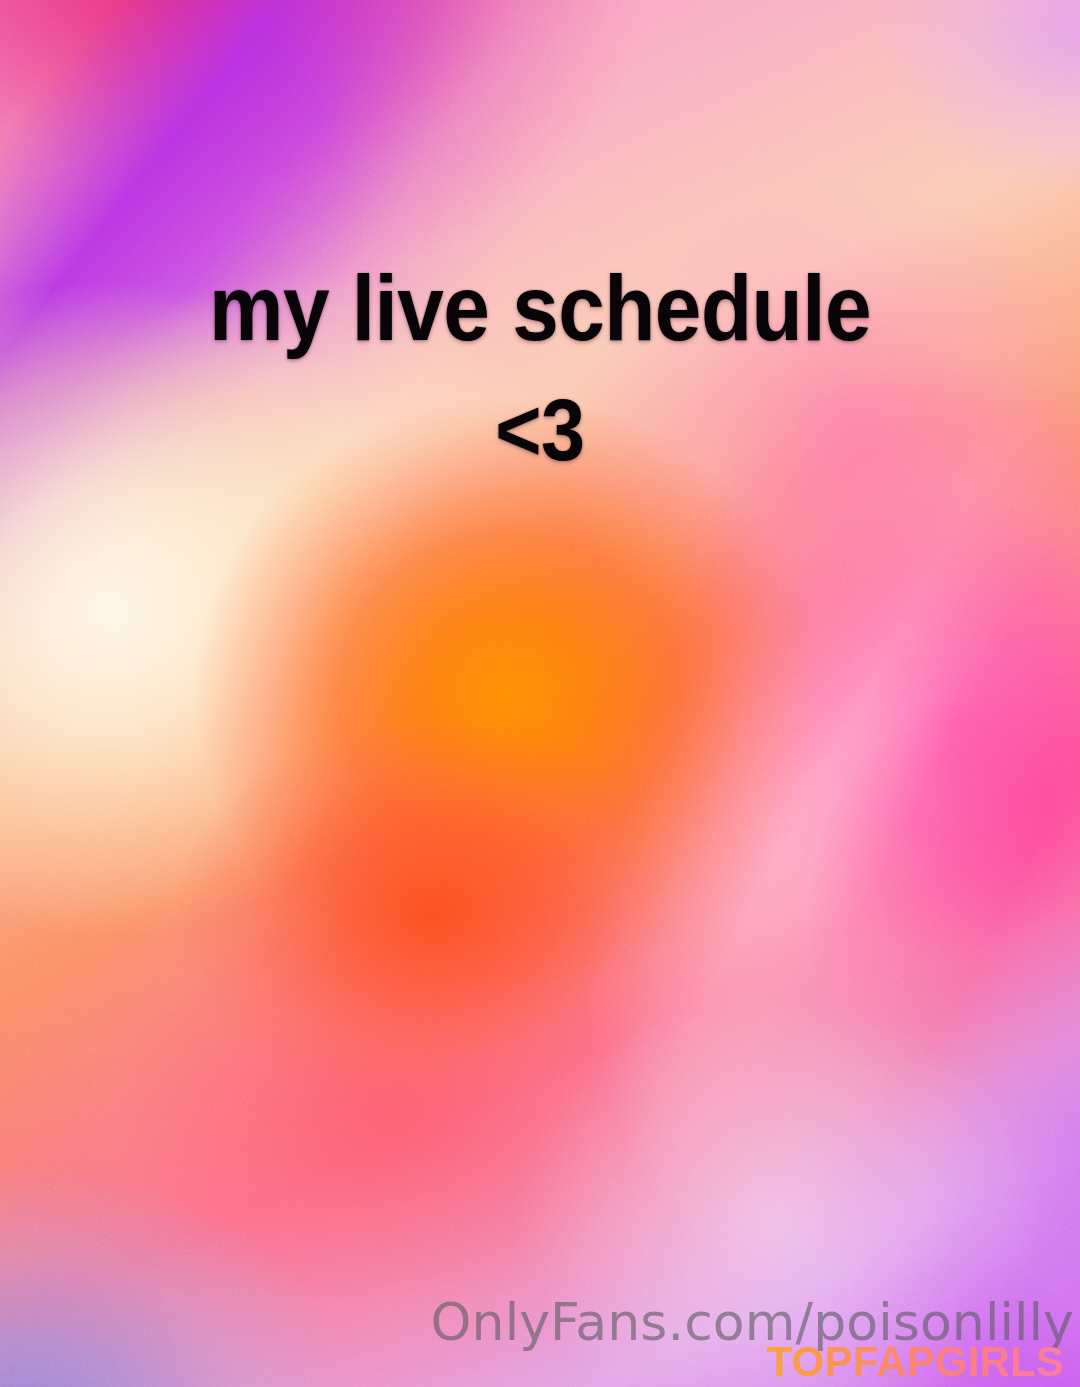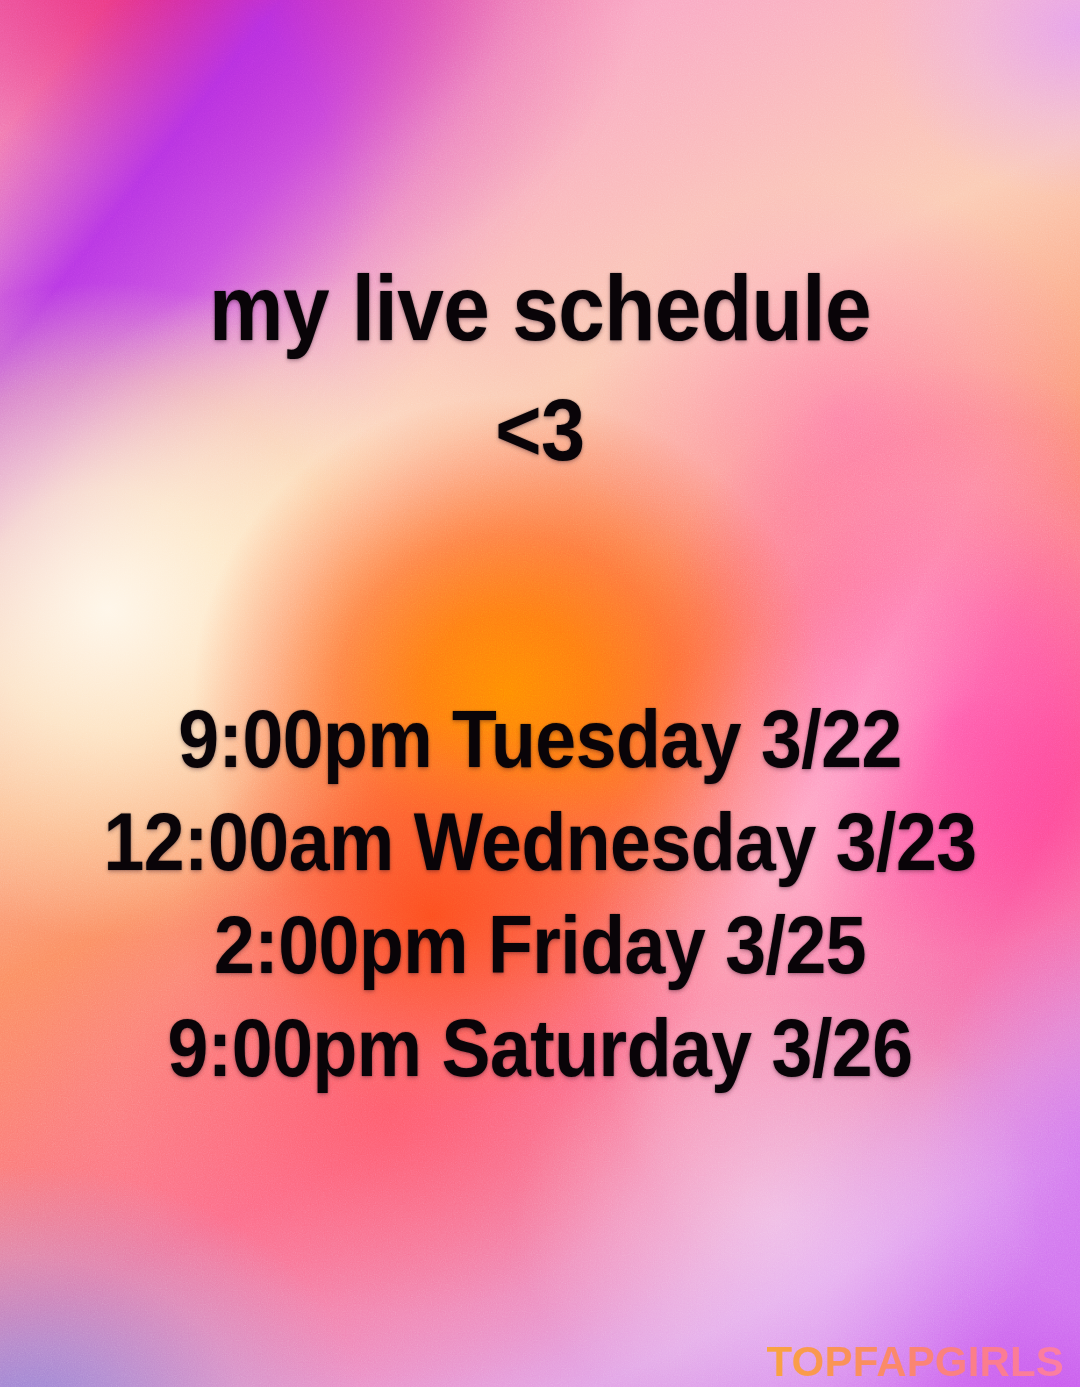--- a/index.html
+++ b/index.html
@@ -299,24 +299,19 @@
     </filter>
     <rect width="1080" height="1387" filter="url(#grainFilter)"></rect>
   </svg>
 
   <div class="content">
 
     <div class="headline title-main">my live schedule</div>
 
     <div class="headline title-heart">&lt;3</div>
 
-    <div class="schedule">
-      <div class="sched-line l1">9:00pm Tuesday 3/22</div>
-      <div class="sched-line l2">12:00am Wednesday 3/23</div>
-      <div class="sched-line l3">2:00pm Friday 3/25</div>
-      <div class="sched-line l4">9:00pm Saturday 3/26</div>
-    </div>
-
+
+    <div class="wm-onlyfans">OnlyFans.com/poisonlilly</div>
 
     <div class="wm-topfap">TOPFAPGIRLS</div>
 
   </div>
 </div>
 
 </body></html>

